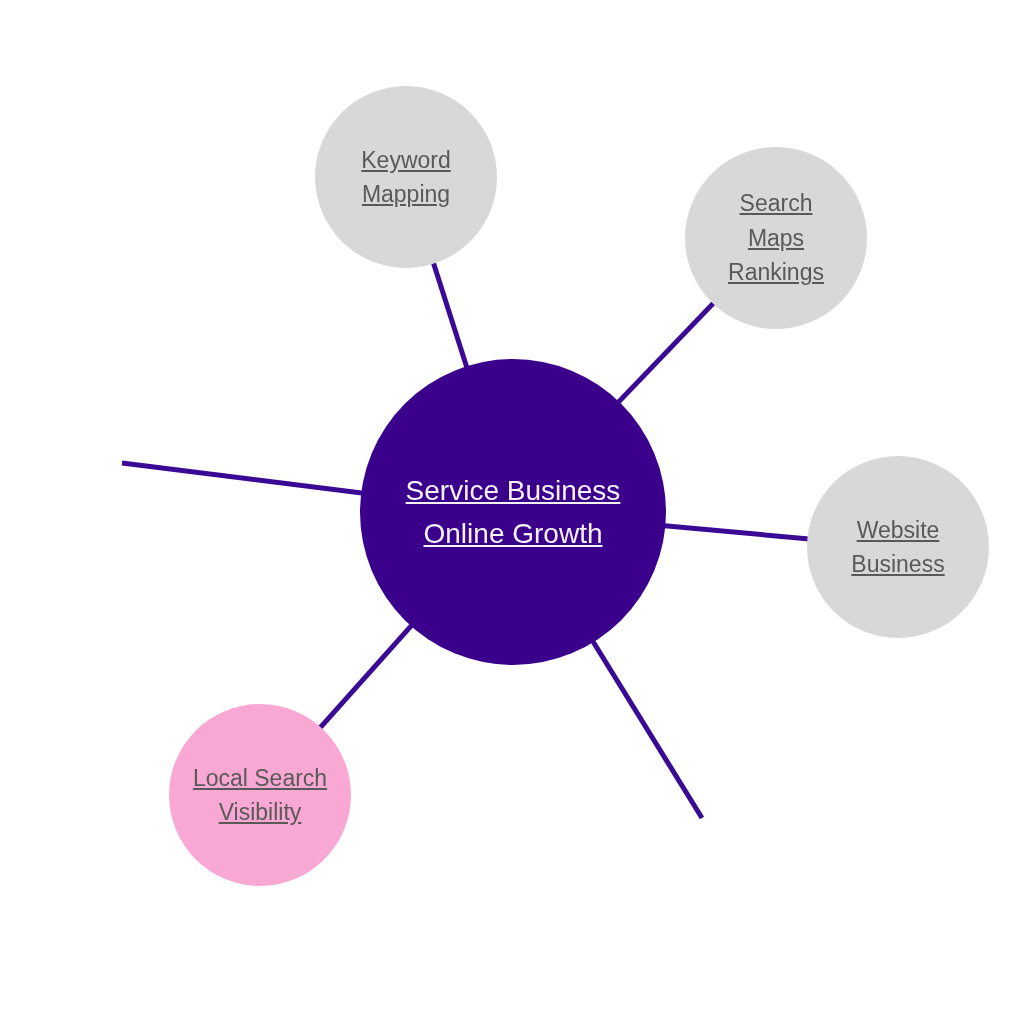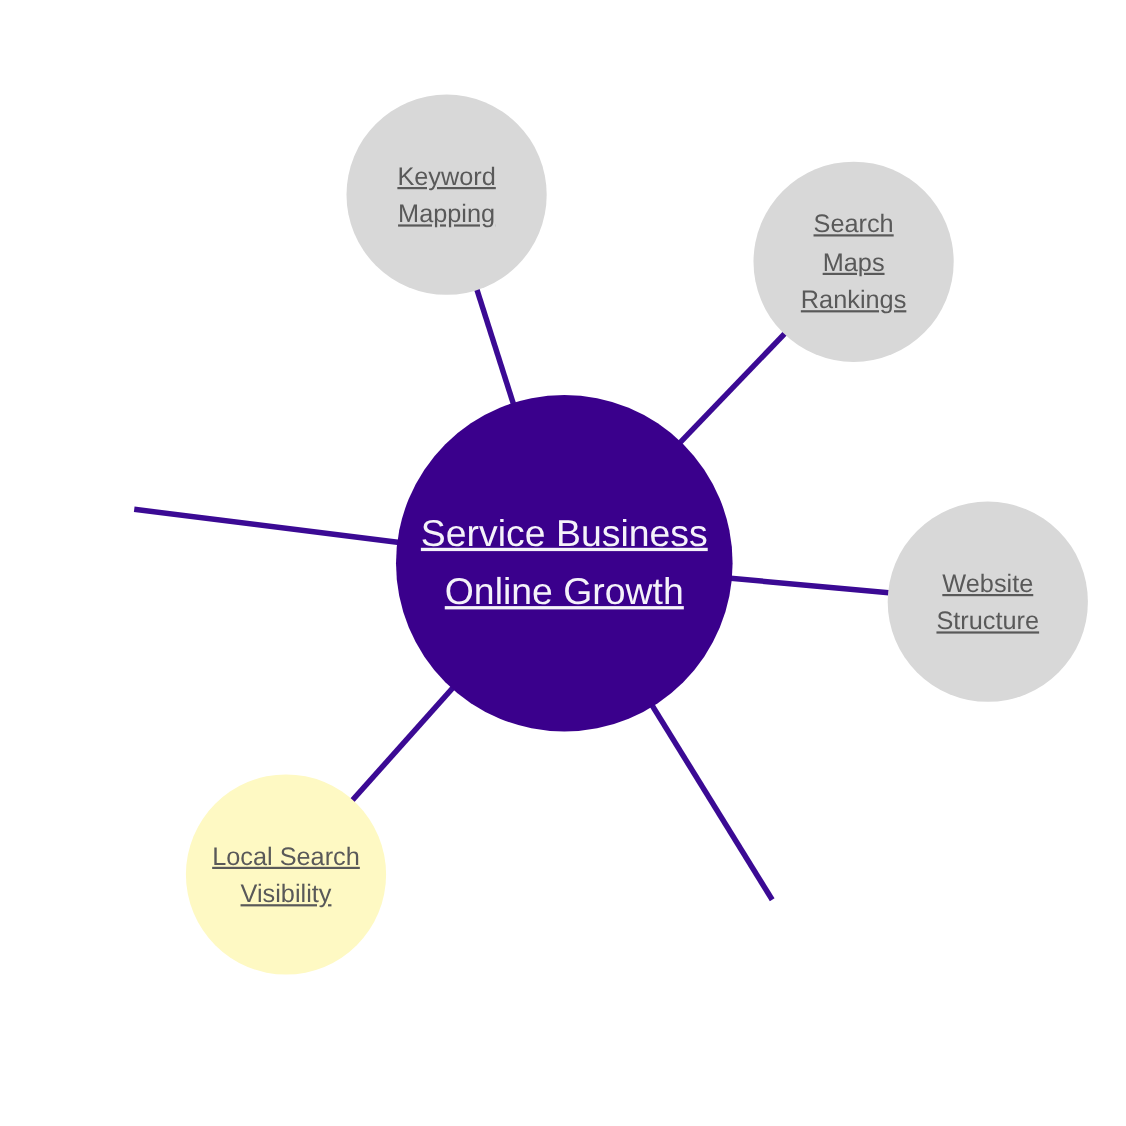--- a/index.html
+++ b/index.html
@@ -29,21 +29,21 @@
     text-align: center;
     box-sizing: border-box;
   }
   .node .label {
     white-space: pre-line;
     display: block;
     width: 100%;
     text-decoration: underline;
   }
   .node.hub .label {
-    font-size: 34px;
+    font-size: 28px;
     line-height: 1.55;
     font-weight: 400;
   }
   .node.sat .label {
     font-size: 23px;
     line-height: 1.5;
     font-weight: 400;
   }
 </style>
 </head>
@@ -72,22 +72,22 @@
 
   <div class="node sat" style="left: 685px; top: 147px; height: 182px; width: 182px; background: rgb(216, 216, 216); color: rgb(89, 89, 89);">
     <span class="label">Search
 Maps
 Rankings</span>
   </div>
 
 
   <div class="node sat" style="left: 807px; top: 456px; height: 182px; width: 182px; background: rgb(216, 216, 216); color: rgb(89, 89, 89);">
     <span class="label">Website
-Structure</span>
+Business</span>
   </div>
 
-  <div class="node sat" style="left: 169px; top: 704px; height: 182px; width: 182px; background: #fef9c3; color: rgb(89, 89, 89);">
+  <div class="node sat" style="left: 169px; top: 704px; height: 182px; width: 182px; background: #f9a8d4; color: rgb(89, 89, 89);">
     <span class="label">Local Search
 Visibility</span>
   </div>
 
 
 </div>
 
 </body></html>

